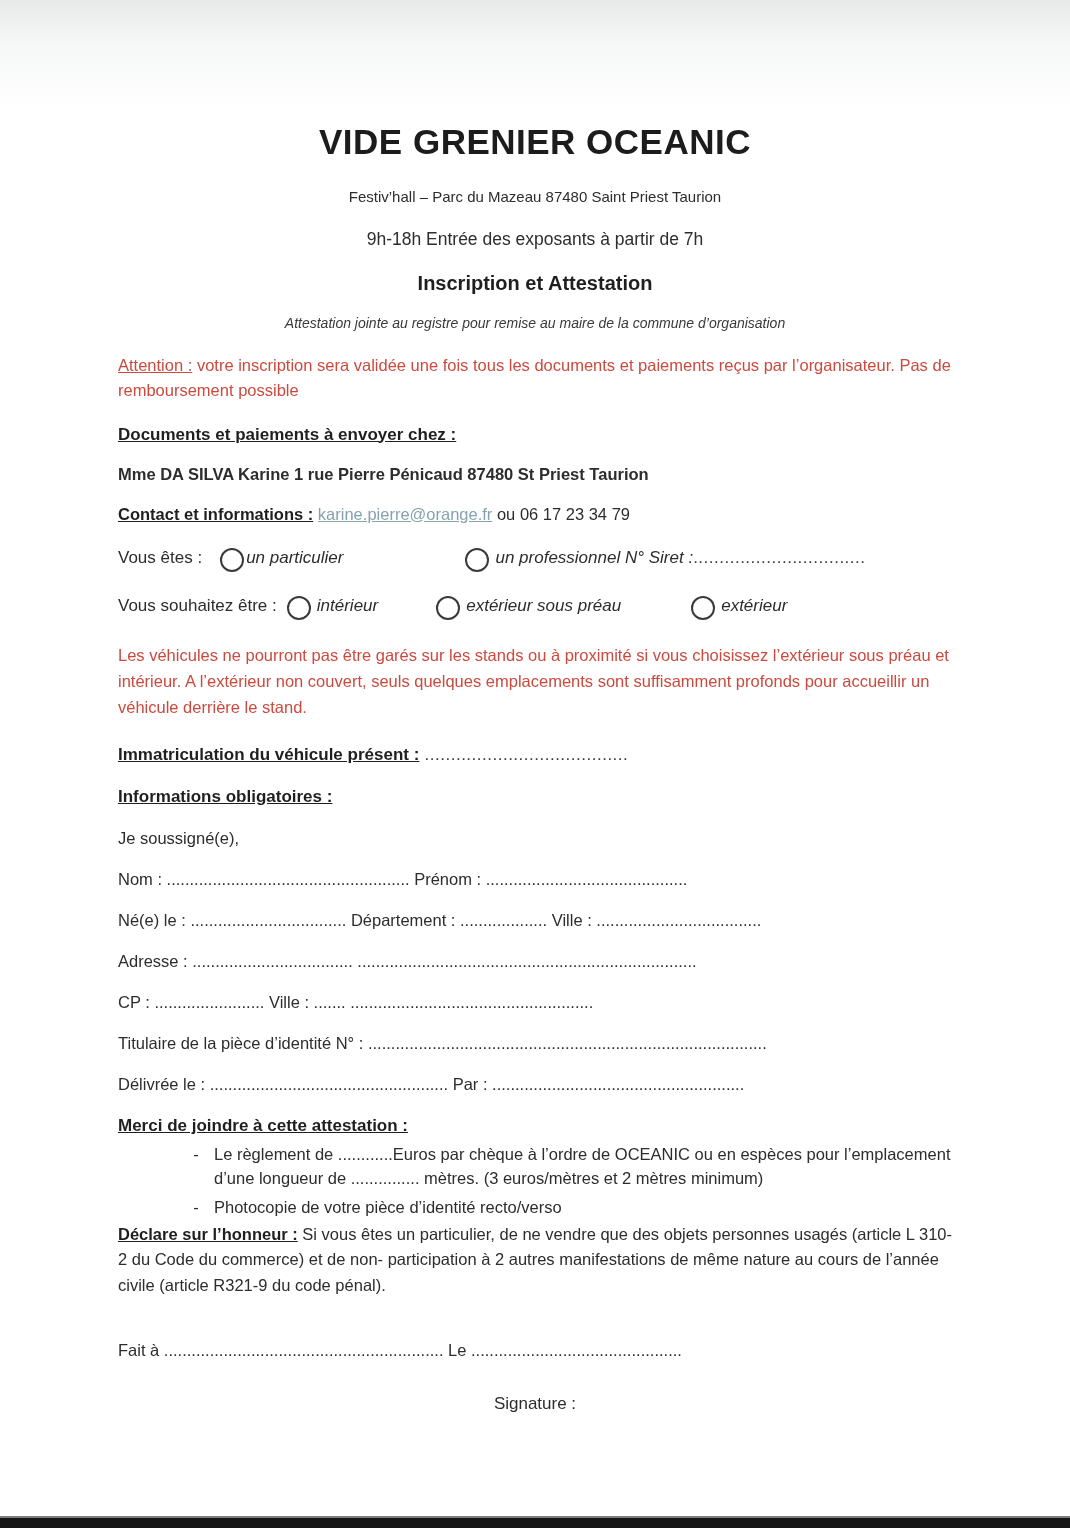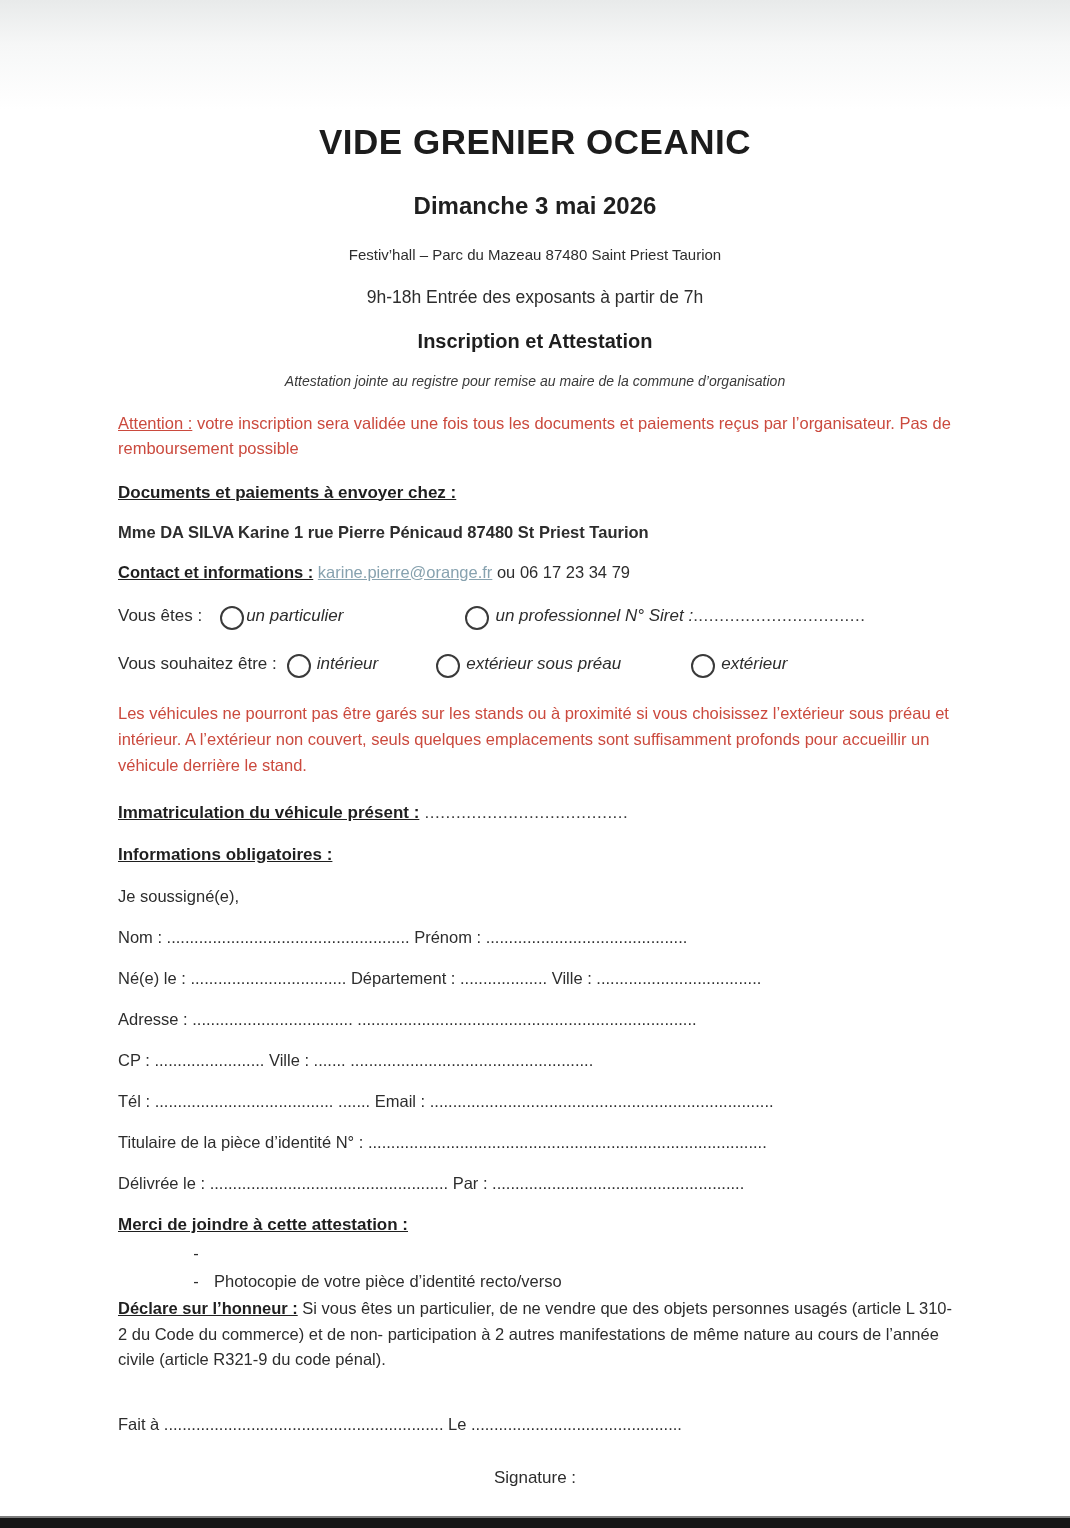--- a/index.html
+++ b/index.html
@@ -48,21 +48,20 @@
     background:#161616;border-top:2px solid #7d7d7d;
   }
 </style>
 </head>
 <body>
 
 <div class="page">
   <div class="content">
 
     <div class="center doc-title">VIDE GRENIER OCEANIC</div>
-    <div class="center doc-date">Dimanche 3 mai 2026</div>
     <div class="center doc-venue">Festiv’hall – Parc du Mazeau 87480 Saint Priest Taurion</div>
     <div class="center doc-hours">9h-18h Entrée des exposants à partir de 7h</div>
     <div class="center doc-subtitle">Inscription et Attestation</div>
     <div class="center doc-note">Attestation jointe au registre pour remise au maire de la commune d’organisation</div>
 
     <div class="para red"><span class="u">Attention :</span><span> votre inscription sera validée une fois tous les documents et paiements reçus par l’organisateur. Pas de remboursement possible</span></div>
 
     <div class="heading"><span class="u">Documents et paiements à envoyer chez :</span></div>
     <div class="line addr">Mme DA SILVA Karine 1 rue Pierre Pénicaud 87480 St Priest Taurion</div>
 
@@ -92,30 +91,30 @@
     <div class="heading" style="margin-top:24px;"><span class="u">Immatriculation du véhicule présent :</span><span class="dots" style="font-weight:normal;"> .......................................</span></div>
 
     <div class="heading"><span class="u">Informations obligatoires :</span></div>
 
     <div class="fields">
       <div class="line">Je soussigné(e),</div>
       <div class="line">Nom : ..................................................... Prénom : ............................................</div>
       <div class="line">Né(e) le : .................................. Département : ................... Ville : ....................................</div>
       <div class="line">Adresse : ...................................  ..........................................................................</div>
       <div class="line">CP : ........................ Ville : .......  .....................................................</div>
-      <div class="line">Tél : .......................................  ....... Email : ...........................................................................</div>
       <div class="line">Titulaire de la pièce d’identité N° : .......................................................................................</div>
       <div class="line">Délivrée le : .................................................... Par : .......................................................</div>
     </div>
 
     <div class="heading"><span class="u">Merci de joindre à cette attestation :</span></div>
 
     <div class="bullets">
       <div class="bullet-item">
         <span class="bullet-dash">-</span>
+        <span class="bullet-text">Le règlement de ............Euros par chèque à l’ordre de OCEANIC ou en espèces pour l’emplacement d’une longueur de ............... mètres. (3 euros/mètres et 2 mètres minimum)</span>
       </div>
       <div class="bullet-item">
         <span class="bullet-dash">-</span>
         <span class="bullet-text">Photocopie de votre pièce d’identité recto/verso</span>
       </div>
     </div>
 
     <div class="para decl" style="margin-top:2px;line-height:1.55;"><span class="u" style="font-weight:bold;color:#1f1f1f;">Déclare sur l’honneur :</span><span> Si vous êtes un particulier, de ne vendre que des objets personnes usagés (article L 310-2 du Code du commerce) et de non- participation à 2 autres manifestations de même nature au cours de l’année civile (article R321-9 du code pénal).</span></div>
 
     <div class="line fait">Fait à ............................................................. Le ..............................................</div>

